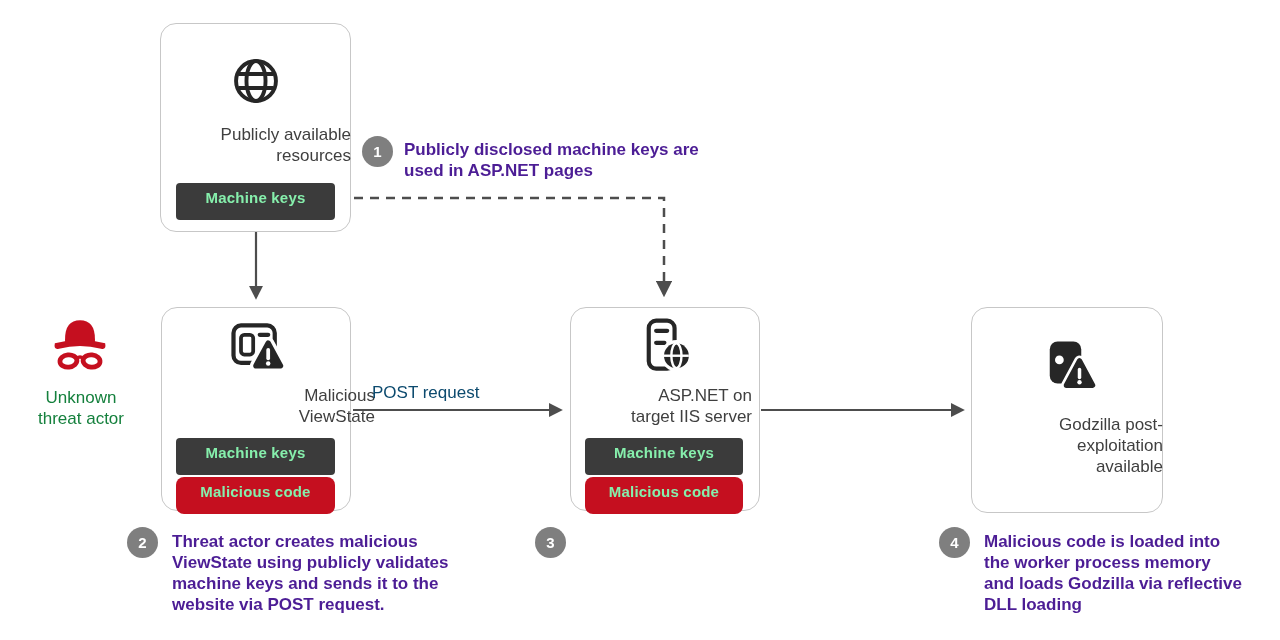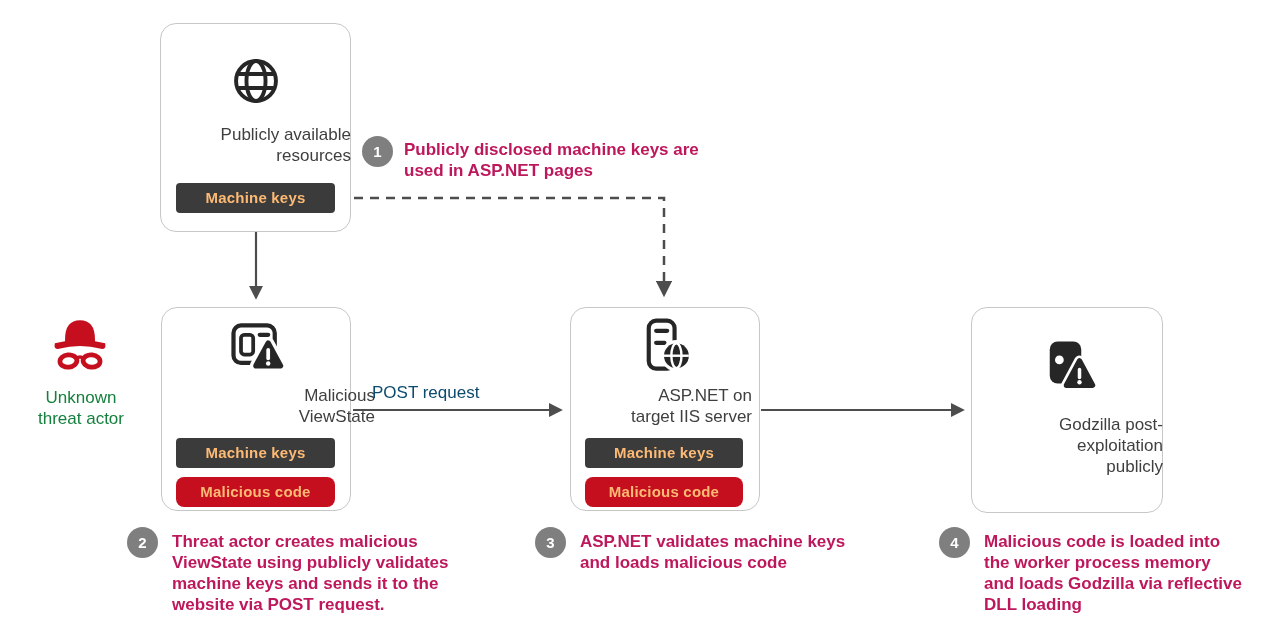--- a/index.html
+++ b/index.html
@@ -11,31 +11,31 @@
   .connectors{position:absolute;left:0;top:0;width:1280px;height:640px;pointer-events:none;}
   .node{
     position:absolute;background:#ffffff;border:1.5px solid #c7c7c7;border-radius:16px;
     box-sizing:border-box;
   }
   .node-title{
     position:absolute;text-align:right;font-size:17px;line-height:21px;color:#3f3f3f;
     white-space:pre-line;
   }
   .badge{
-    position:absolute;height:30px;border-radius:4px;color:#fdba74;font-size:15px;
+    position:absolute;height:37px;border-radius:4px;color:#86efac;font-size:15px;
     font-weight:700;text-align:center;line-height:29px;letter-spacing:.2px;
   }
   .badge.dark{background:#3b3b3b;}
   .badge.red{background:#c50f1f;border-radius:8px;}
   .step-circle{
     position:absolute;width:31px;height:31px;border-radius:50%;background:#7f7f7f;
     color:#ffffff;font-size:15px;font-weight:700;text-align:center;line-height:31px;
   }
   .step-text{
-    position:absolute;font-size:17px;font-weight:700;color:#be185d;line-height:21px;
+    position:absolute;font-size:17px;font-weight:700;color:#4c1d95;line-height:21px;
     white-space:pre-line;
   }
   .actor-label{
     position:absolute;text-align:center;font-size:17px;line-height:21px;color:#15803d;
     white-space:pre-line;
   }
   .post-label{
     position:absolute;font-size:17px;color:#0c4a6e;white-space:nowrap;
   }
   svg{overflow:visible;display:block;}
@@ -124,37 +124,35 @@
       <rect x="10" y="4" width="36" height="48" rx="9" fill="#262626"></rect>
       <circle cx="21" cy="25" r="5" fill="#ffffff"></circle>
       <path d="M44,26 L59,54 L29,54 Z" fill="#ffffff" stroke="#ffffff" stroke-width="12" stroke-linejoin="round"></path>
       <path d="M44,26 L59,54 L29,54 Z" fill="#262626" stroke="#262626" stroke-width="6" stroke-linejoin="round"></path>
       <line x1="44" y1="36" x2="44" y2="45" stroke="#ffffff" stroke-width="4" stroke-linecap="round"></line>
       <circle cx="44" cy="50.5" r="2.5" fill="#ffffff"></circle>
     </svg>
   </div>
   <div class="node-title" style="left:971px;top:414px;width:192px;">Godzilla post-
 exploitation
-publicly</div>
+available</div>
 
   <div class="post-label" style="left:372px;top:383px;">POST request</div>
 
   <div class="step-circle" style="left:362px;top:136px;">1</div>
   <div class="step-text" style="left:404px;top:139px;width:320px;">Publicly disclosed machine keys are
 used in ASP.NET pages</div>
 
   <div class="step-circle" style="left:127px;top:527px;">2</div>
   <div class="step-text" style="left:172px;top:531px;width:310px;">Threat actor creates malicious
 ViewState using publicly validates
 machine keys and sends it to the
 website via POST request.</div>
 
   <div class="step-circle" style="left:535px;top:527px;">3</div>
-  <div class="step-text" style="left:580px;top:531px;width:290px;">ASP.NET validates machine keys
-and loads malicious code</div>
 
   <div class="step-circle" style="left:939px;top:527px;">4</div>
   <div class="step-text" style="left:984px;top:531px;width:290px;">Malicious code is loaded into
 the worker process memory
 and loads Godzilla via reflective
 DLL loading</div>
 
 </div>
 
 </body></html>

